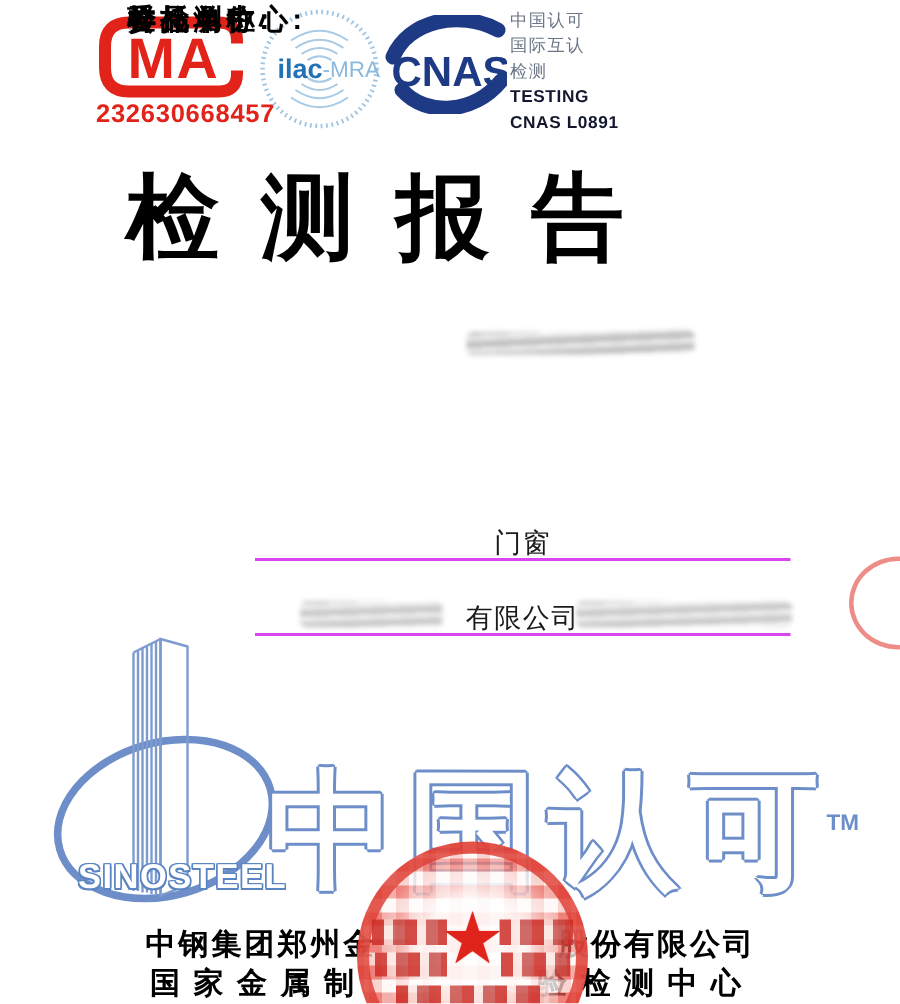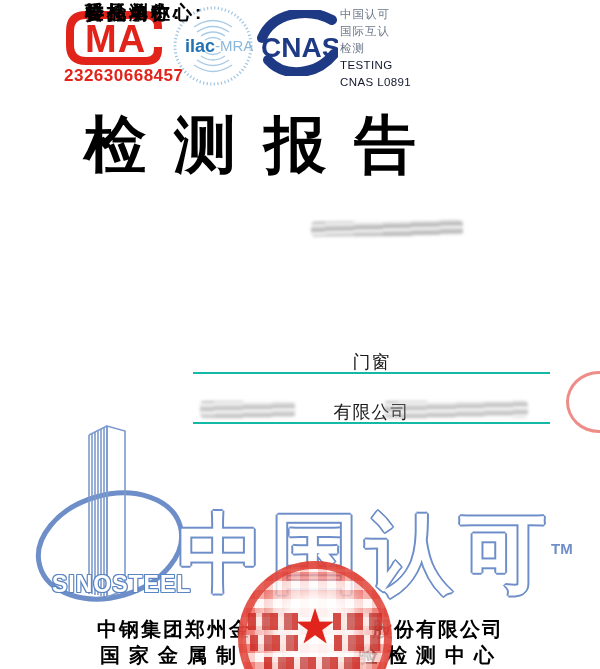--- a/index.html
+++ b/index.html
@@ -12,39 +12,39 @@
 
   
   .cma{position:absolute;left:62px;top:8px;width:104px;height:60px;}
   .cma-number{position:absolute;left:64px;top:66px;width:140px;font-size:17px;font-weight:bold;
     color:var(--cma-red);letter-spacing:.5px;}
   .ilac{position:absolute;left:172px;top:5px;width:82px;height:82px;}
   .cnas-mark{position:absolute;left:256px;top:10px;width:82px;height:66px;}
   .cnas-text{position:absolute;left:340px;top:6px;width:90px;}
   .cnas-text .cn{font-family:"Liberation Serif",serif;font-size:11.5px;color:#6b7687;
     line-height:17px;letter-spacing:1px;}
-  .cnas-text .en{font-size:11.5px;font-weight:normal;color:#14182e;line-height:17px;letter-spacing:.4px;}
+  .cnas-text .en{font-size:11.5px;font-weight:bold;color:#14182e;line-height:17px;letter-spacing:.4px;}
 
   
   .title{position:absolute;top:103px;left:0;width:500px;text-align:center;
     font-family:"Liberation Serif",serif;font-size:62px;font-weight:bold;color:#000;
     letter-spacing:28px;padding-left:28px;}
 
   
   .report-label{position:absolute;left:193px;top:217px;font-family:"Liberation Serif",serif;
     font-size:20px;color:#222;letter-spacing:2px;}
   .smudge{position:absolute;border-radius:4px;filter:blur(1.6px);
     background:
       repeating-linear-gradient(178deg, rgba(110,110,110,.55) 0 2px, rgba(210,210,210,.25) 2px 5px,
         rgba(140,140,140,.45) 5px 8px);}
   .smudge.report{left:311px;top:221px;width:152px;height:15px;transform:rotate(-.6deg);}
 
   
   .field-label{position:absolute;left:85px;font-size:19px;font-weight:bold;color:#000;letter-spacing:3px;}
-  .field-line{position:absolute;left:193px;width:357px;height:24px;border-bottom:2px solid #14b8a6;
+  .field-line{position:absolute;left:170px;width:357px;height:24px;border-bottom:2px solid #d946ef;
     text-align:center;font-family:"Liberation Serif",serif;font-size:18px;color:#1a1a1a;letter-spacing:1px;} .r1.field-line{top:350px;} .r2.field-line{top:400px;} .r3.field-line{top:454px;}
   .smudge.client-l{left:200px;top:401px;width:95px;height:17px;opacity:.85;}
   .smudge.client-r{left:384px;top:401px;width:144px;height:17px;opacity:.85;}
 
   
   .wm-ellipse{position:absolute;left:30px;top:478px;width:160px;height:136px;z-index:1;}
   .wm-tower{position:absolute;left:80px;top:422px;width:60px;height:176px;z-index:2;}
   .outline-blue{color:#fff;
     text-shadow:-2px 0 var(--watermark-blue),2px 0 var(--watermark-blue),
       0 -2px var(--watermark-blue),0 2px var(--watermark-blue),

